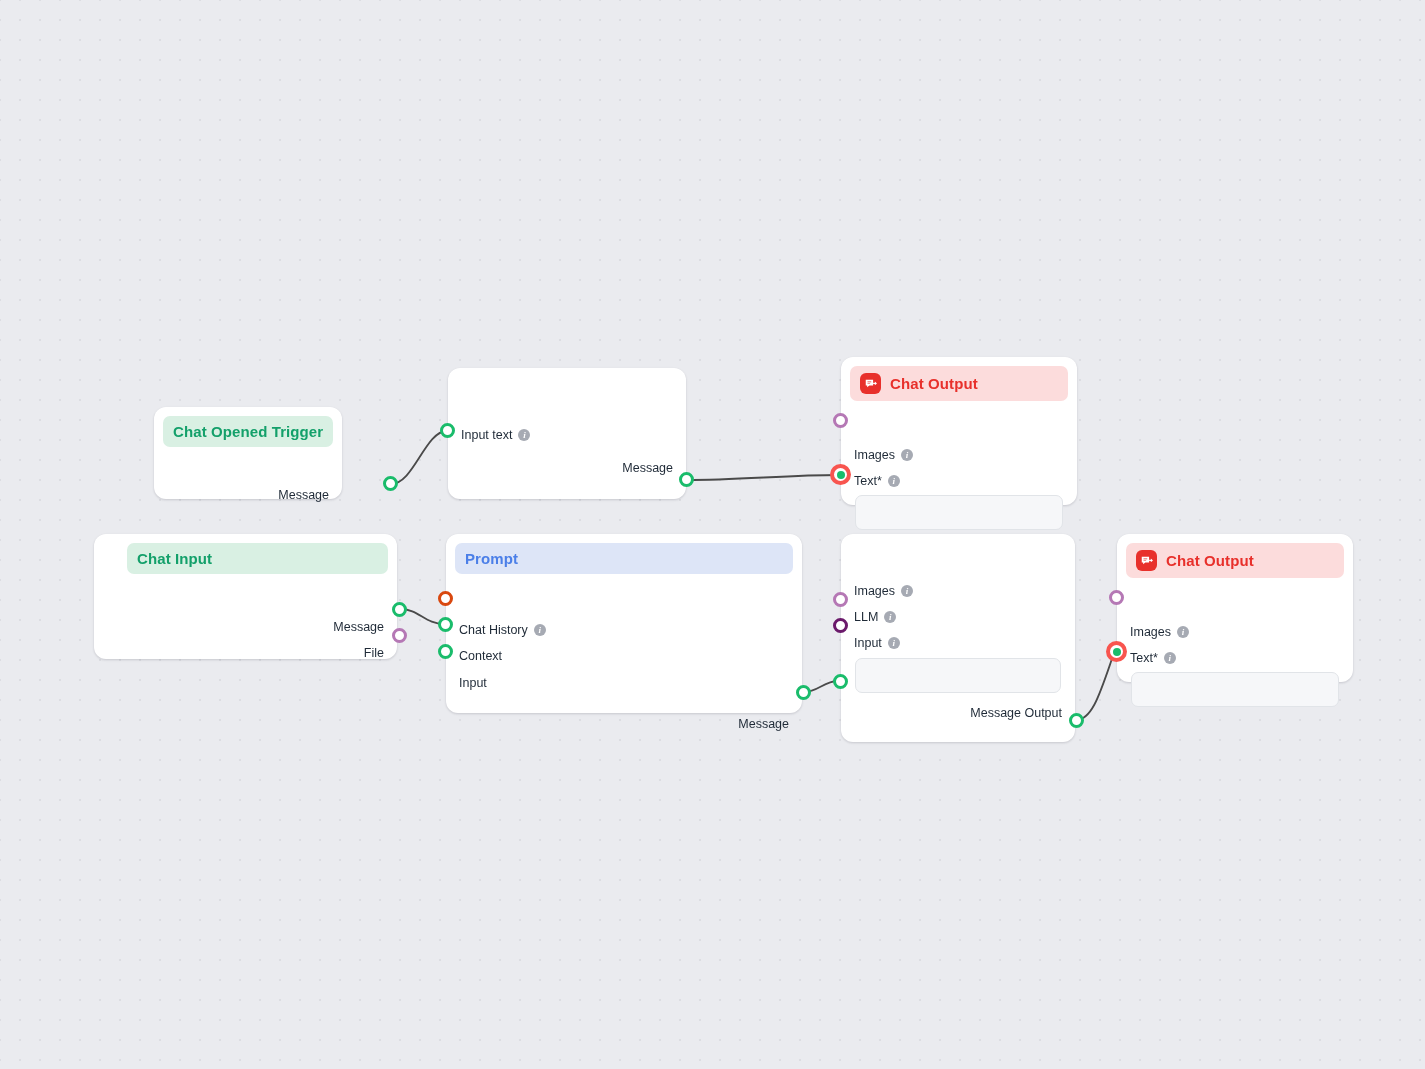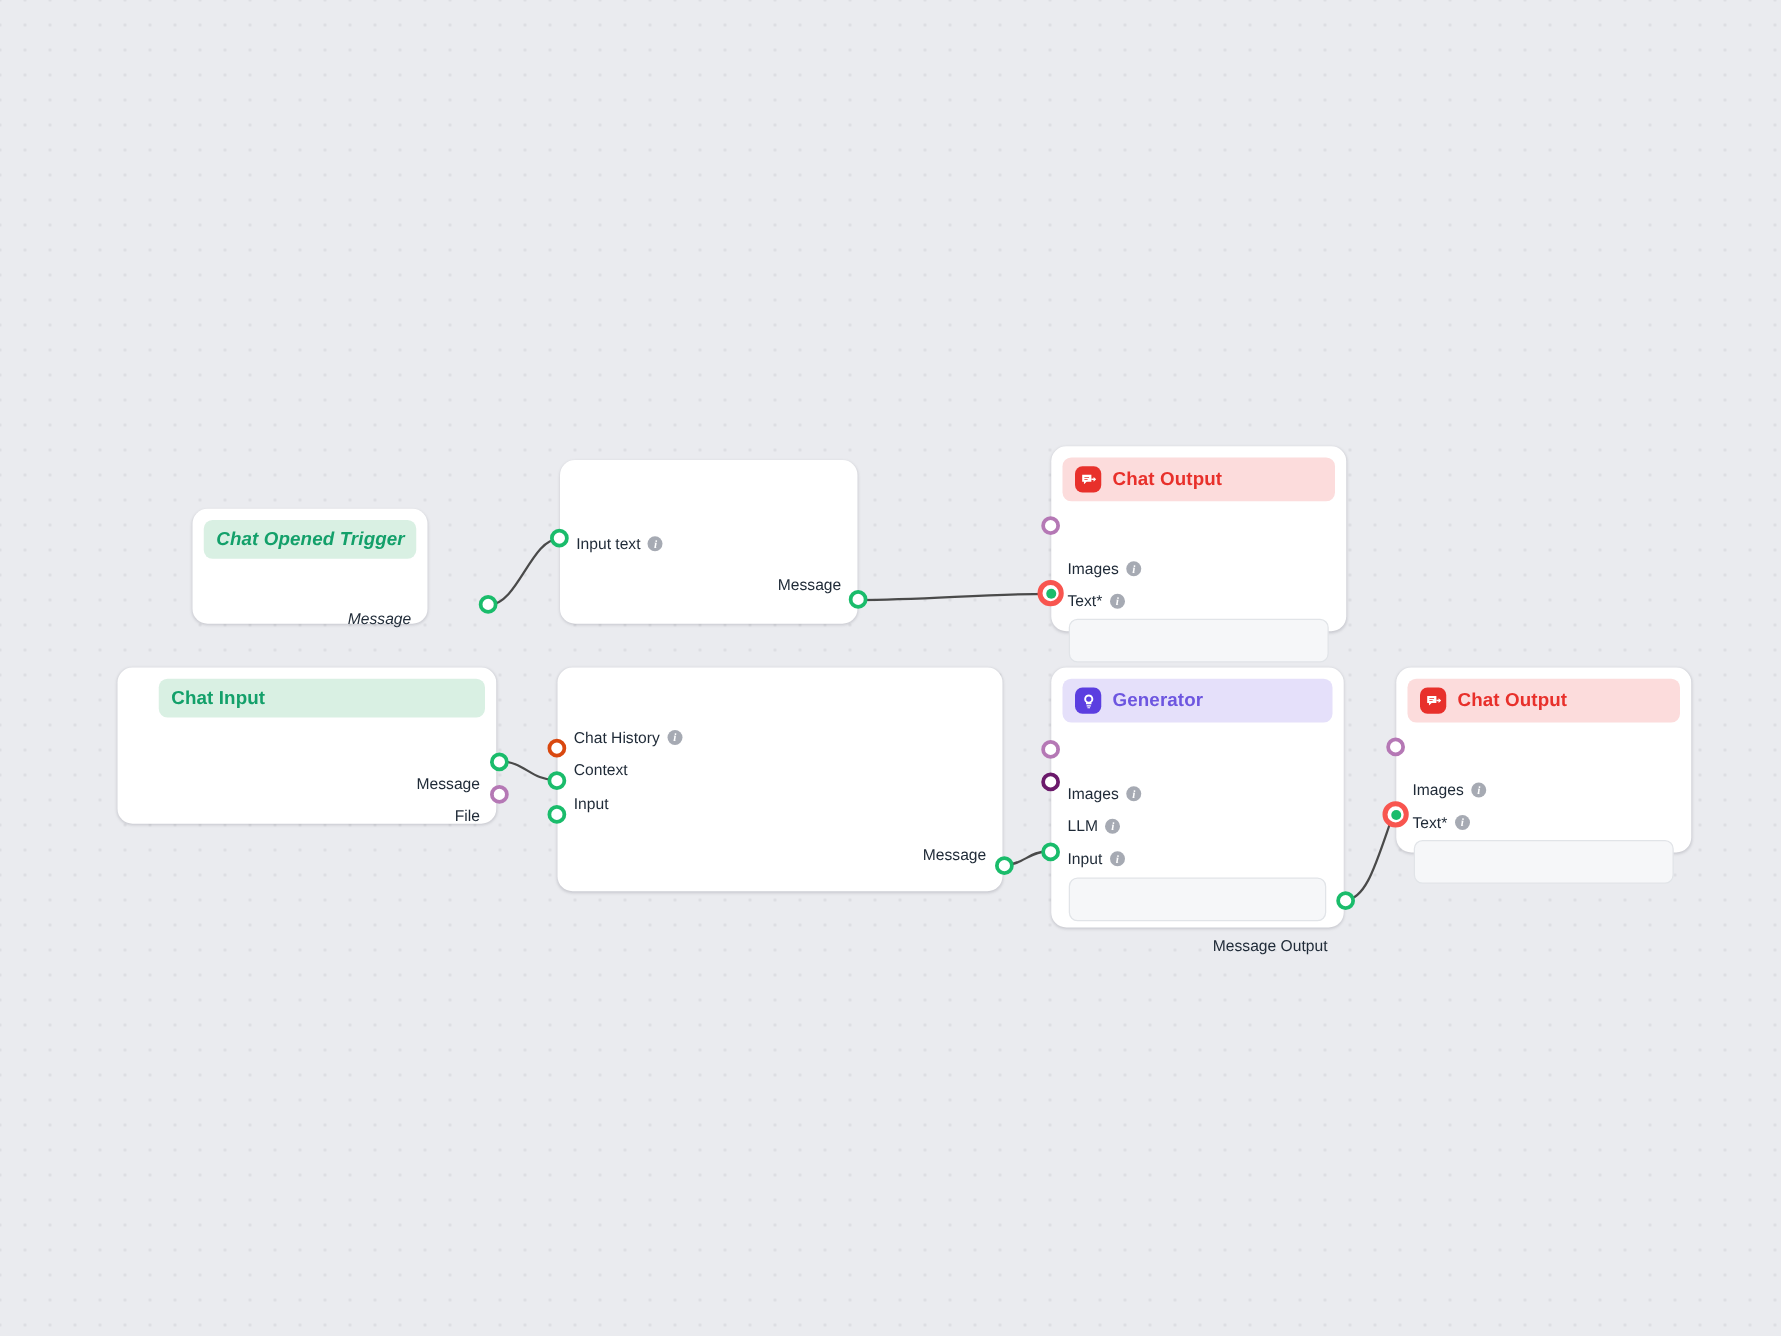--- a/index.html
+++ b/index.html
@@ -134,21 +134,21 @@
 <div id="canvas">
 
   <svg id="edges" viewBox="0 0 1425 1069" width="1425" height="1069">
     <path d="M 391,484 C 414,484 425,431 447,431" fill="none" stroke="#4a4a4a" stroke-width="1.8"></path>
     <path d="M 687,480 C 737,480 790,475 839,475" fill="none" stroke="#4a4a4a" stroke-width="1.8"></path>
     <path d="M 400,609 C 419,609 425,624 444,624" fill="none" stroke="#4a4a4a" stroke-width="1.8"></path>
     <path d="M 804,692 C 818,692 824,681 838,681" fill="none" stroke="#4a4a4a" stroke-width="1.8"></path>
     <path d="M 1076,720 C 1093,720 1101,690 1114,653" fill="none" stroke="#4a4a4a" stroke-width="1.8"></path>
   </svg>
 
-  <div class="node" style="left:154px; top:407px; width:188px; height:92px;font-style:italic;">
+  <div class="node" style="left:154px; top:407px; width:188px; height:92px;">
     <div class="node-header green">
       <span>Chat Opened Trigger</span>
     </div>
     <div class="node-body">
       <div class="row right" style="right:13px; top:41px;">
         <span class="row-label">Message</span>
       </div>
     </div>
     <span class="port green" style="left:229px; top:69px;"></span>
   </div>
@@ -204,20 +204,23 @@
       </div>
       <div class="row right" style="right:13px; top:72px;">
         <span class="row-label">File</span>
       </div>
     </div>
     <span class="port green" style="left:298px; top:68px;"></span>
     <span class="port orchid" style="left:298px; top:94px;"></span>
   </div>
 
   <div class="node" style="left:446px; top:534px; width:356px; height:179px;">
+    <div class="node-header blue">
+      <span>Prompt</span>
+    </div>
     <div class="node-body">
       <div class="row" style="left:13px; top:49px;">
         <span class="row-label">Chat History</span>
         <span class="info">i</span>
       </div>
       <div class="row" style="left:13px; top:75px;">
         <span class="row-label">Context</span>
       </div>
       <div class="row" style="left:13px; top:102px;">
         <span class="row-label">Input</span>
@@ -226,30 +229,20 @@
         <span class="row-label">Message</span>
       </div>
     </div>
     <span class="port orange" style="left:-8px; top:57px;"></span>
     <span class="port green" style="left:-8px; top:83px;"></span>
     <span class="port green" style="left:-8px; top:110px;"></span>
     <span class="port green" style="left:350px; top:151px;"></span>
   </div>
 
   <div class="node" style="left:841px; top:534px; width:234px; height:208px;">
-    <div class="node-header purple">
-      <span class="hicon ic-purple">
-        <svg width="14" height="14" viewBox="0 0 16 16">
-          <path d="M8 1.8a4.1 4.1 0 0 0-2.5 7.35v1.6h5v-1.6A4.1 4.1 0 0 0 8 1.8z" fill="#ffffff"></path>
-          <path d="M6.1 11.7h3.8v1.1H6.1zM6.8 13.5h2.4v.9H6.8z" fill="#ffffff"></path>
-          <path d="M8 3.6a2.4 2.4 0 0 1 0 4.8 2.4 2.4 0 0 1 0-4.8z" fill="#5b3ee0"></path>
-        </svg>
-      </span>
-      <span>Generator</span>
-    </div>
     <div class="node-body">
       <div class="row" style="left:13px; top:50px;">
         <span class="row-label">Images</span>
         <span class="info">i</span>
       </div>
       <div class="row" style="left:13px; top:76px;">
         <span class="row-label">LLM</span>
         <span class="info">i</span>
       </div>
       <div class="row" style="left:13px; top:102px;">

